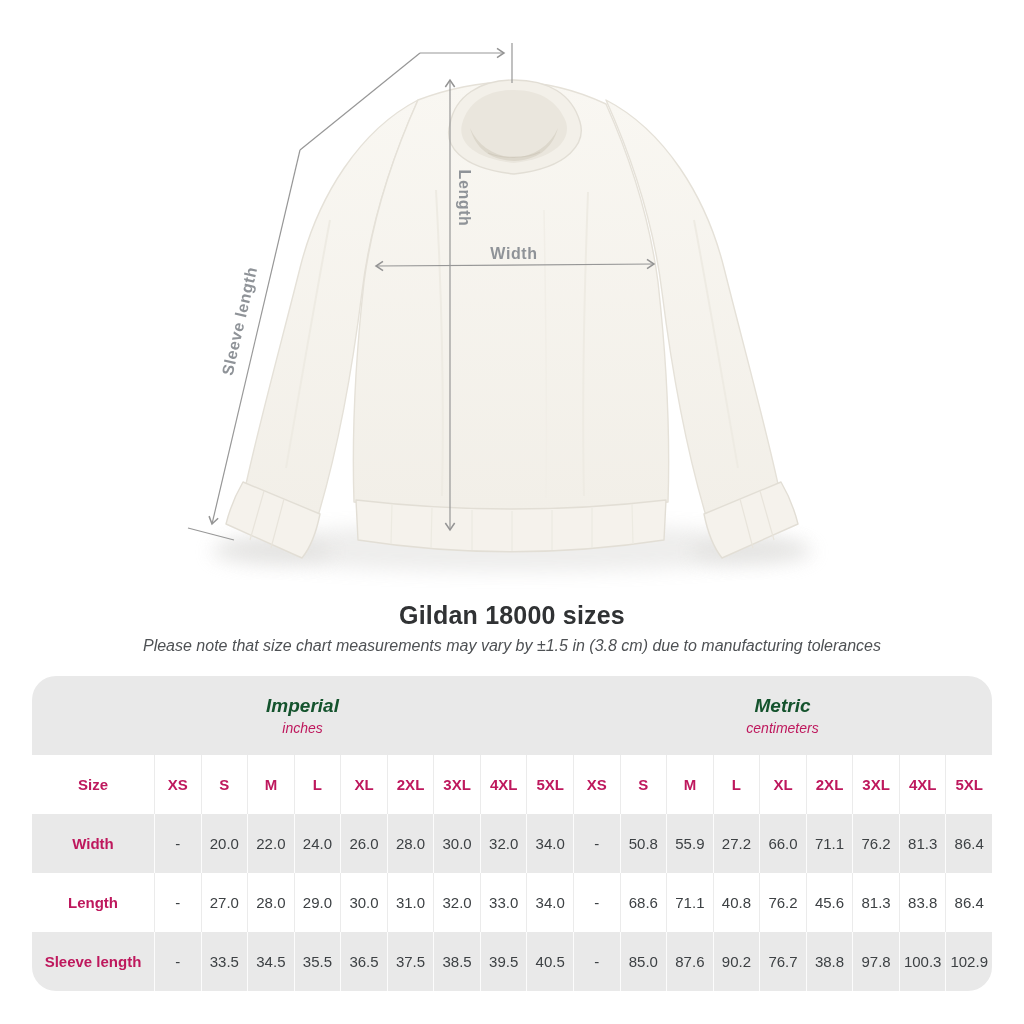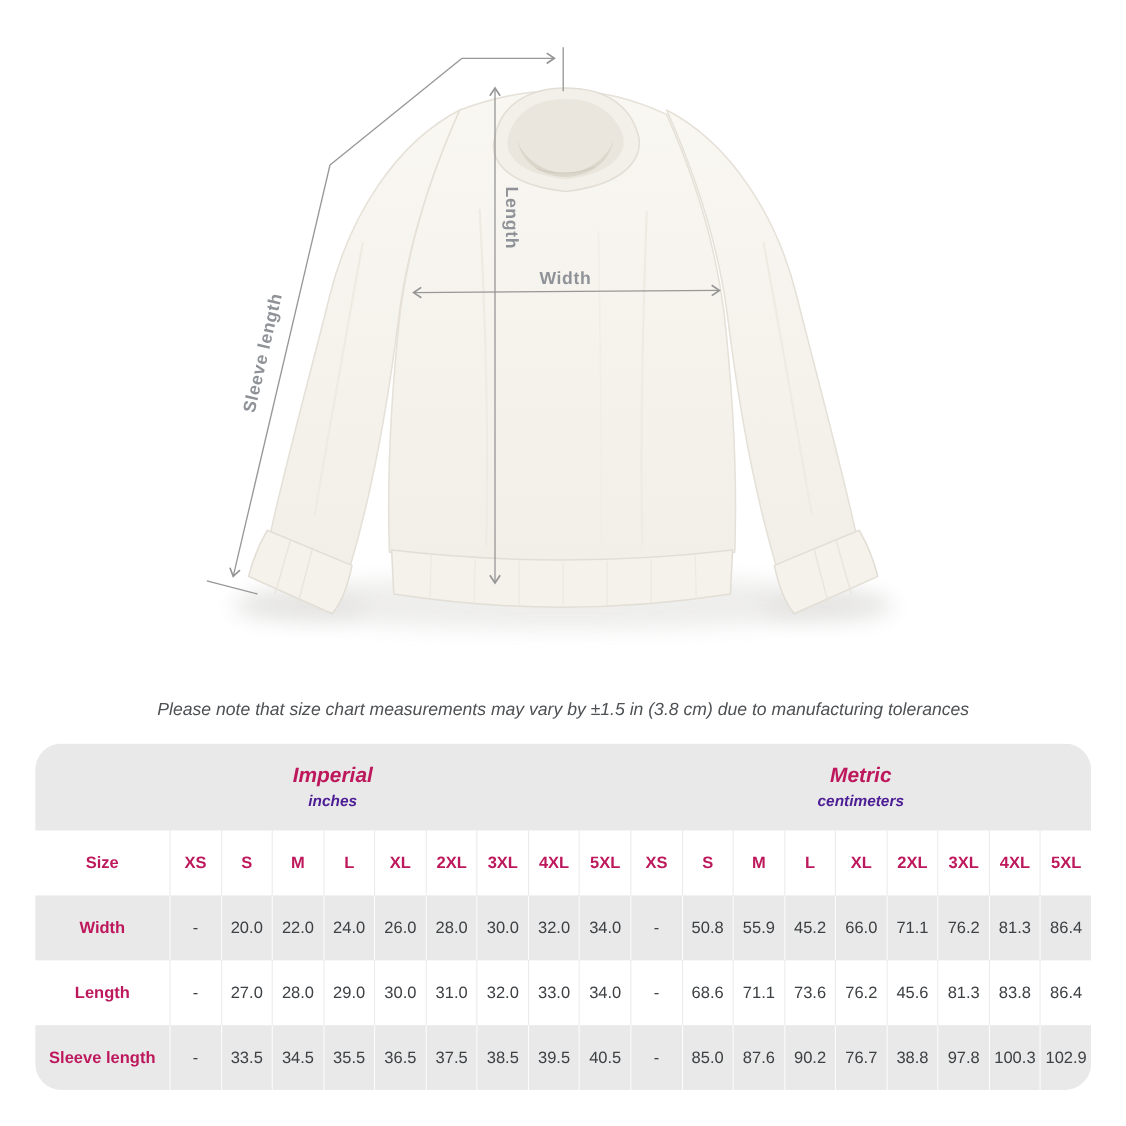--- a/index.html
+++ b/index.html
@@ -29,22 +29,22 @@
 
   
   .size-table {
     position:absolute; left:32px; top:676px; width:960px; height:315px;
     border-radius:24px; overflow:hidden; background:#ffffff;
   }
   .unit-band { height:79px; background:#e9e9e9; display:flex; }
   .unit-group { display:flex; flex-direction:column; justify-content:center; align-items:center; }
   .unit-group.imperial { width:541px; }
   .unit-group.metric { flex:1; }
-  .unit-label { font-size:19px; font-weight:bold; font-style:italic; color:#be185d; }
-  .unit-sublabel { font-size:14px; font-style:italic; color:#4c1d95; margin-top:3px;font-weight:bold; }
+  .unit-label { font-size:19px; font-weight:bold; font-style:italic; color:#14532d; }
+  .unit-sublabel { font-size:14px; font-style:italic; color:#be185d; margin-top:3px; }
 
   .trow { display:grid; grid-template-columns:122px repeat(18, 1fr); height:59px; }
   .trow.alt { background:#e9e9e9; }
   .cell {
     display:flex; align-items:center; justify-content:center;
     font-size:15px; color:#3d4144; border-left:1px solid rgba(0,0,0,0.08);
     overflow:hidden;
   }
   .cell.first { border-left:none; }
   .trow .cell.lbl, .trow.thead .cell { font-weight:bold; color:#be185d; }
@@ -113,20 +113,21 @@
         <line x1="450" y1="80" x2="450" y2="530" marker-start="url(#arr)" marker-end="url(#arr)"></line>
         <line x1="376" y1="266" x2="654" y2="264" marker-start="url(#arr)" marker-end="url(#arr)"></line>
       </g>
     </svg>
 
     <div class="measure-label length">Length</div>
     <div class="measure-label width">Width</div>
     <div class="measure-label sleeve">Sleeve length</div>
   </div>
 
+  <div class="title">Gildan 18000 sizes</div>
   <div class="subtitle">Please note that size chart measurements may vary by ±1.5 in (3.8 cm) due to manufacturing tolerances</div>
 
   <div class="size-table">
 
     <div class="unit-band">
       <div class="unit-group imperial">
         <div class="unit-label">Imperial</div>
         <div class="unit-sublabel">inches</div>
       </div>
       <div class="unit-group metric">
@@ -164,21 +165,21 @@
       <div class="cell">22.0</div>
       <div class="cell">24.0</div>
       <div class="cell">26.0</div>
       <div class="cell">28.0</div>
       <div class="cell">30.0</div>
       <div class="cell">32.0</div>
       <div class="cell">34.0</div>
       <div class="cell">-</div>
       <div class="cell">50.8</div>
       <div class="cell">55.9</div>
-      <div class="cell">45.2</div>
+      <div class="cell">27.2</div>
       <div class="cell">66.0</div>
       <div class="cell">71.1</div>
       <div class="cell">76.2</div>
       <div class="cell">81.3</div>
       <div class="cell">86.4</div>
     </div>
 
     <div class="trow">
       <div class="cell first lbl">Length</div>
       <div class="cell">-</div>
@@ -186,21 +187,21 @@
       <div class="cell">28.0</div>
       <div class="cell">29.0</div>
       <div class="cell">30.0</div>
       <div class="cell">31.0</div>
       <div class="cell">32.0</div>
       <div class="cell">33.0</div>
       <div class="cell">34.0</div>
       <div class="cell">-</div>
       <div class="cell">68.6</div>
       <div class="cell">71.1</div>
-      <div class="cell">73.6</div>
+      <div class="cell">40.8</div>
       <div class="cell">76.2</div>
       <div class="cell">45.6</div>
       <div class="cell">81.3</div>
       <div class="cell">83.8</div>
       <div class="cell">86.4</div>
     </div>
 
     <div class="trow alt">
       <div class="cell first lbl">Sleeve length</div>
       <div class="cell">-</div>

